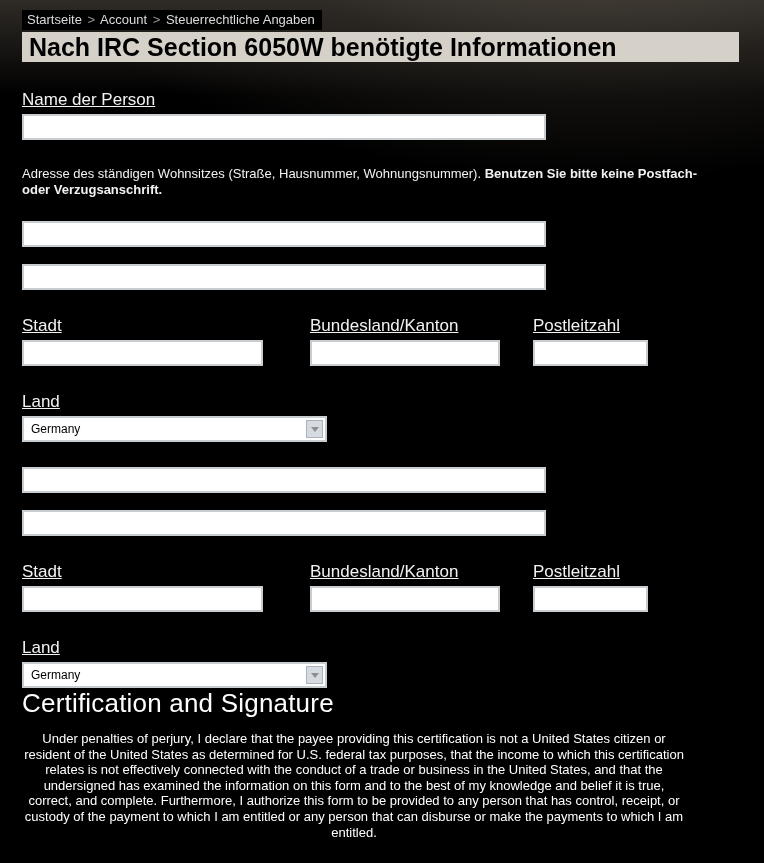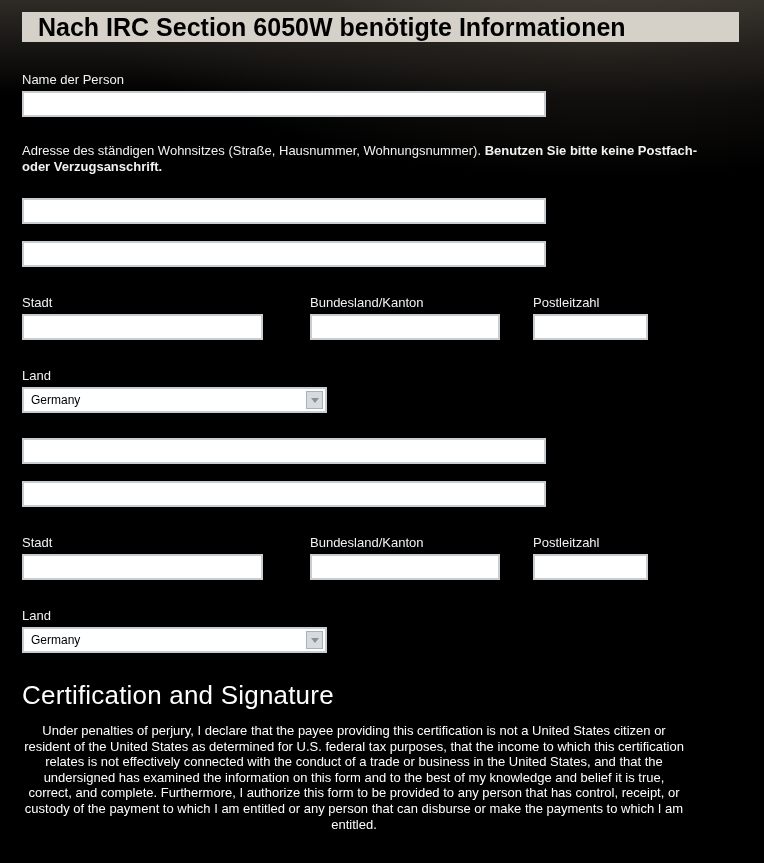--- a/index.html
+++ b/index.html
@@ -30,30 +30,31 @@
   .breadcrumb .crumb { color: #dcdcdc; text-decoration: none; }
   .title-bar {
     display: block;
     width: 717px;
     height: 30px;
     line-height: 30px;
     background: #d5d1c8;
     color: #000;
     font-size: 25px;
     font-weight: bold;
-    padding-left: 16px;
+    padding-left: 7px;
     margin-top: 2px;
     white-space: nowrap;
     overflow: hidden;
   }
   .section { margin-top: 26px; }
   .field-label {
     display: inline-block;
     color: #f2f2f2;
-    font-size: 13px;
+    font-size: 17px;
+    text-decoration: underline;
     margin-bottom: 4px;
   }
   .desc-label {
     display: block;
     color: #f2f2f2;
     font-size: 13px;
     line-height: 16px;
     width: 680px;
     margin-bottom: 23px;
   }
@@ -103,37 +104,43 @@
   .tri-down {
     width: 0; height: 0;
     border-left: 4px solid transparent;
     border-right: 4px solid transparent;
     border-top: 5px solid #8b9097;
   }
   .cert-heading {
     color: #fdfdfd;
     font-size: 26px;
     font-weight: 400;
-    margin-top: 27px;
     letter-spacing: 0.2px;
   }
   .cert-body {
     color: #fff;
     font-size: 13px;
     line-height: 15.6px;
     width: 664px;
     margin-top: 12px;
     text-align: center;
   }
 </style>
 </head>
 <body>
 
 <div class="page">
 
+  <div class="breadcrumb">
+    <span class="crumb">Startseite</span>
+    <span class="sep">&gt;</span>
+    <span class="crumb">Account</span>
+    <span class="sep">&gt;</span>
+    <span class="crumb">Steuerrechtliche Angaben</span>
+  </div>
 
   <h1 class="title-bar">Nach IRC Section 6050W benötigte Informationen</h1>
 
   <div class="section" style="margin-top:28px;">
     <label class="field-label">Name der Person</label>
     <input class="text w-full" type="text" style="">
   </div>
 
   <div class="section">
     <span class="desc-label"><span>Adresse des ständigen Wohnsitzes (Straße, Hausnummer, Wohnungsnummer). </span><span class="bold">Benutzen Sie bitte keine Postfach- oder Verzugsanschrift.</span></span>

